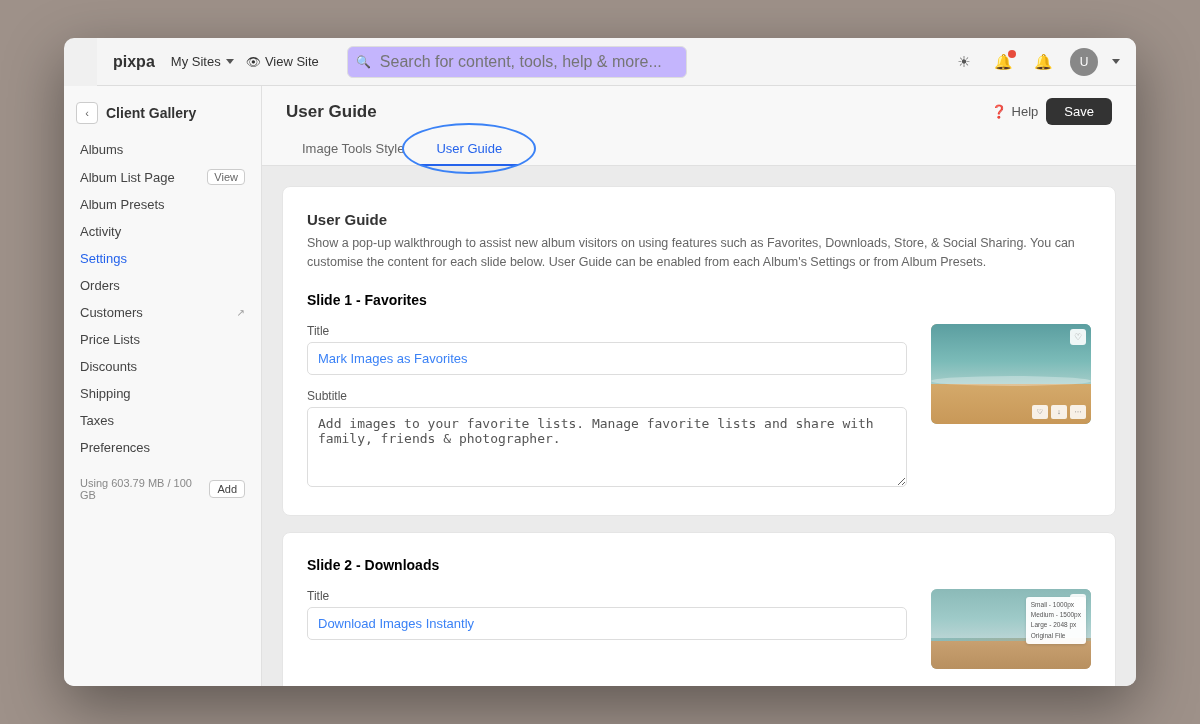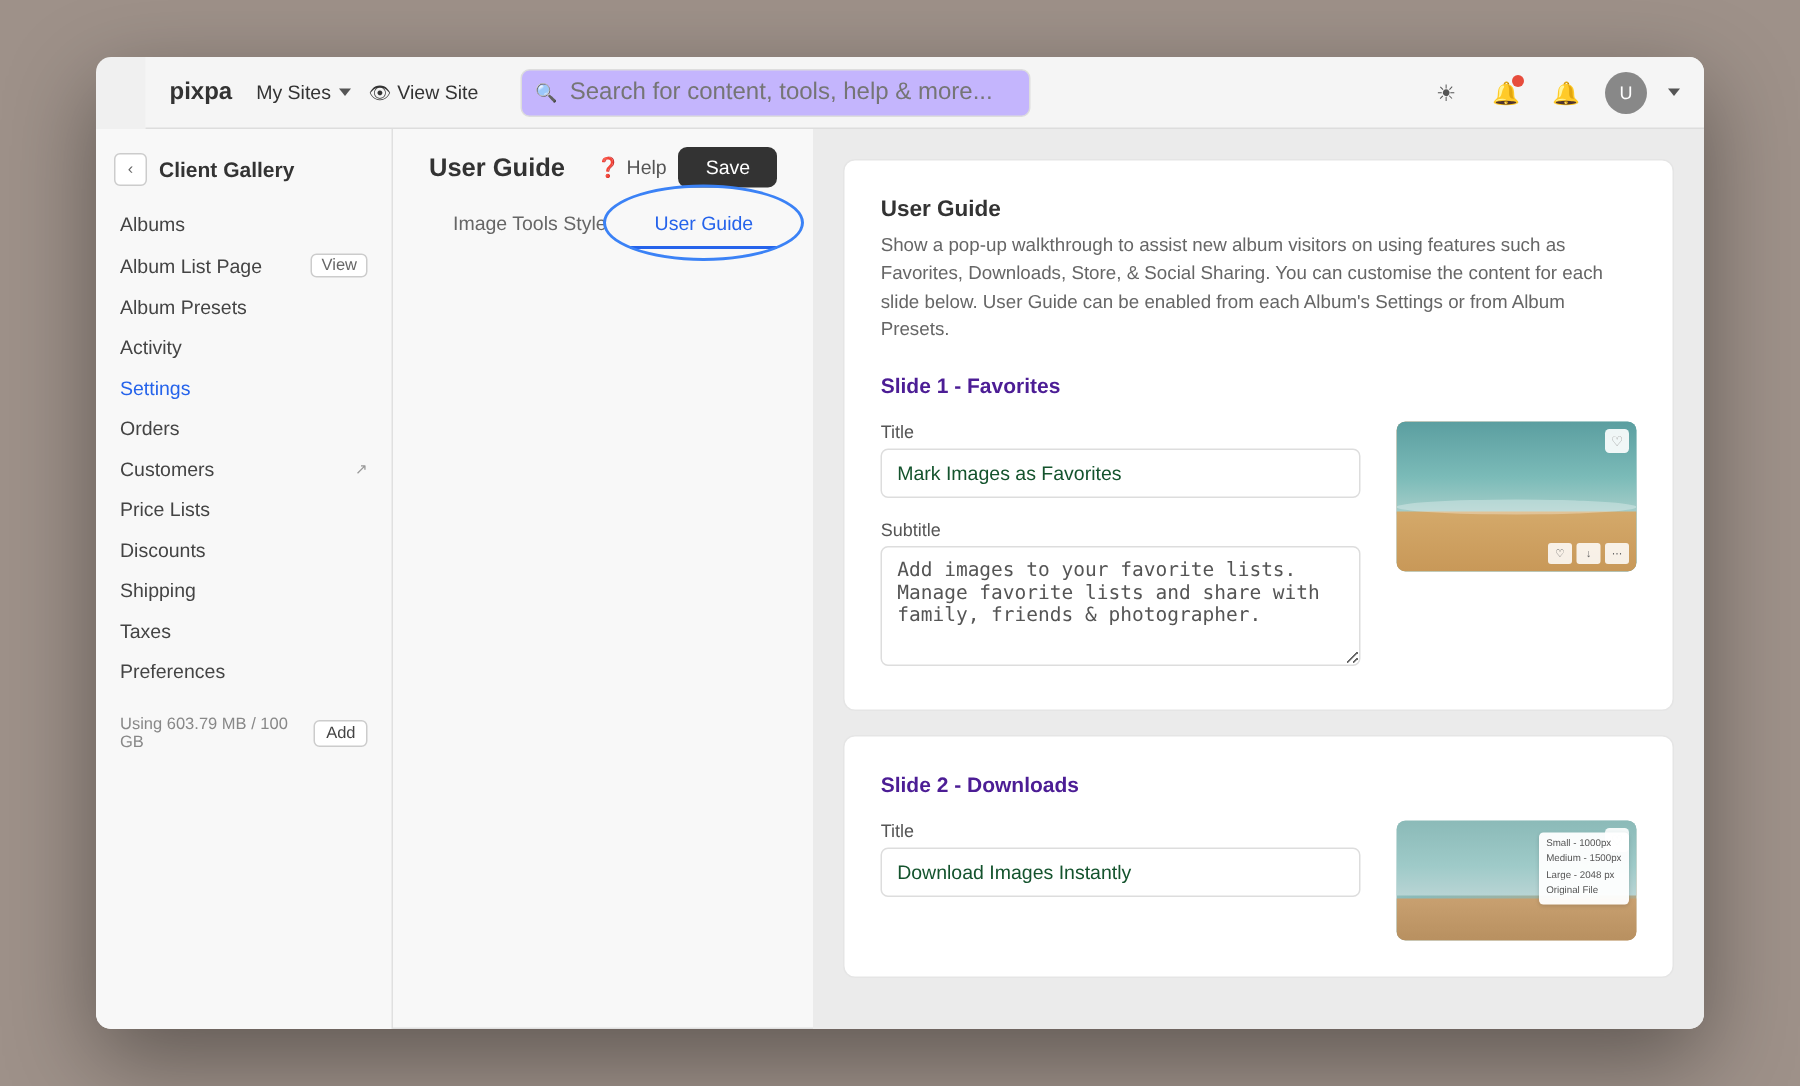--- a/index.html
+++ b/index.html
@@ -203,21 +203,21 @@
       border-radius: 4px;
       padding: 2px 7px;
       background: #fff;
       cursor: pointer;
       color: #444;
     }
     
     .content {
       flex: 1;
       display: flex;
-      flex-direction: row;
+      flex-direction: column;
       overflow: hidden;
       background: #ebebeb;
     }
     .content-header {
       background: #f8f8f8;
       border-bottom: 1px solid #e0e0e0;
       padding: 12px 24px 0;
       flex-shrink: 0;
     }
     .content-title-row {
@@ -308,21 +308,21 @@
     }
     .card-description {
       font-size: 12.5px;
       color: #666;
       line-height: 1.5;
       margin-bottom: 20px;
     }
     .slide-title {
       font-size: 14px;
       font-weight: 600;
-      color: #4c1d95;
+      color: #000000;
       margin-bottom: 16px;
     }
     .slide-content {
       display: flex;
       gap: 24px;
     }
     .slide-form {
       flex: 1;
     }
     .form-label {
@@ -330,21 +330,21 @@
       color: #555;
       margin-bottom: 4px;
       font-weight: 500;
     }
     .form-input {
       width: 100%;
       padding: 8px 10px;
       border: 1px solid #ddd;
       border-radius: 5px;
       font-size: 13px;
-      color: #14532d;
+      color: #3b82f6;
       background: #fff;
       margin-bottom: 14px;
     }
     .form-textarea {
       width: 100%;
       padding: 8px 10px;
       border: 1px solid #ddd;
       border-radius: 5px;
       font-size: 13px;
       color: #555;

